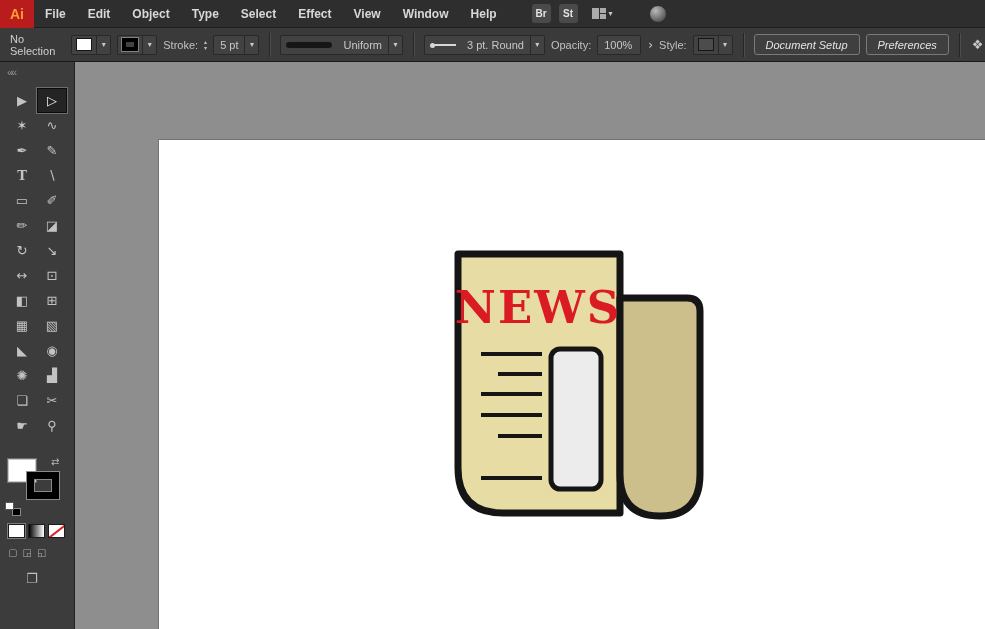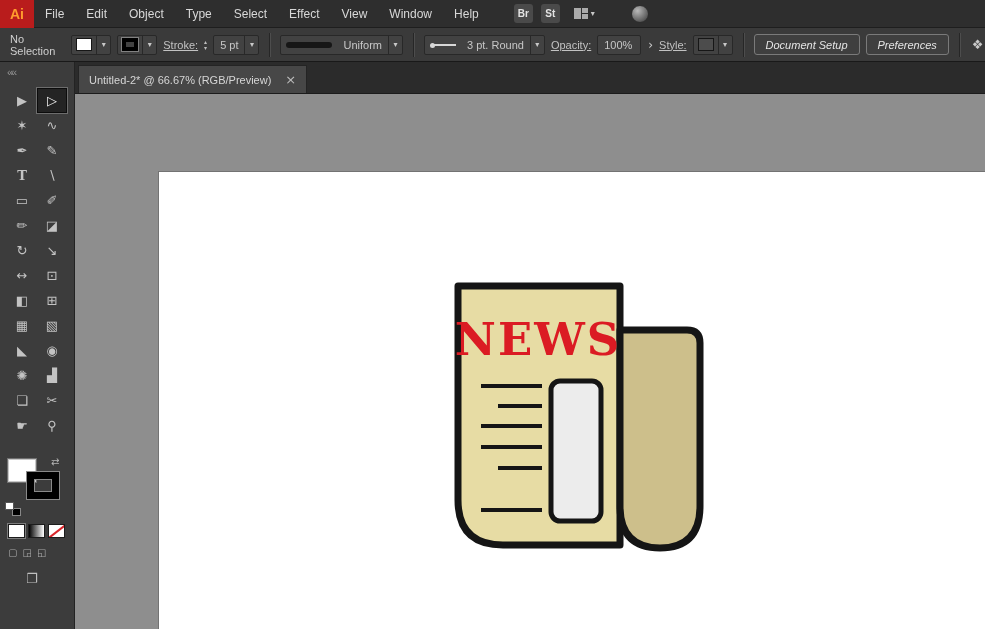--- a/index.html
+++ b/index.html
@@ -5,21 +5,21 @@
   * { box-sizing: border-box; margin: 0; padding: 0; }
   html, body { width: 985px; height: 629px; overflow: hidden; }
   body { font-family: "Liberation Sans", "DejaVu Sans", sans-serif; background: #323232; }
   .app { width: 985px; height: 629px; display: flex; flex-direction: column; }
 
   
   .menubar { height: 28px; background: #2e2e2e; border-bottom: 1px solid #1e1e1e;
              display: flex; align-items: center; flex: 0 0 28px; }
   .logo { width: 34px; height: 28px; display: flex; align-items: center; justify-content: center;
           background: #b91c1c; color: #ff9c2e; font-weight: bold; font-size: 14px; }
-  .menus { display: flex; align-items: center; height: 100%; }
+  .menus { display: flex; align-items: center; height: 100%; font-weight: bold; }
   .menu-item { padding: 0 11px; font-size: 12px; color: #d8d8d8; line-height: 28px; cursor: default; }
   .mb-icons { display: flex; align-items: center; margin-left: 24px; gap: 8px; }
   .mb-btn { width: 19px; height: 19px; background: #4a4a4a; border-radius: 3px; color: #e3e3e3;
             font-size: 10px; font-weight: bold; display: flex; align-items: center; justify-content: center; }
   .workspace { display: flex; align-items: center; gap: 3px; margin-left: 6px; }
   .ws-icon { display: inline-grid; grid-template-columns: 7px 6px; grid-template-rows: 5px 5px; gap: 1px; }
   .ws-icon i { display: block; background: #ababab; }
   .ws-icon .a { grid-row: 1 / 3; }
   .chev { font-size: 8px; color: #c8c8c8; font-family: "DejaVu Sans", sans-serif; }
   .swirl { width: 18px; height: 18px; border-radius: 50%; margin-left: 28px;
@@ -30,21 +30,21 @@
                 display: flex; align-items: center; padding: 0 6px; gap: 6px; color: #c7c7c7; font-size: 11px; }
   .status { margin: 0 10px 0 4px; color: #cfcfcf; }
   .combo { display: inline-flex; align-items: center; background: #424242; border: 1px solid #282828;
            height: 20px; border-radius: 2px; }
   .combo .chevbox { border-left: 1px solid #282828; align-self: stretch; width: 14px;
                     display: flex; align-items: center; justify-content: center; }
   .combo .val { padding: 0 6px; white-space: nowrap; }
   .swatch-fill { width: 16px; height: 13px; background: #fff; border: 1px solid #161616; margin: 0 4px; }
   .swatch-stroke { width: 16px; height: 13px; border: 4px solid #000; box-shadow: 0 0 0 1px #818181; margin: 0 4px; }
   .swatch-style { width: 16px; height: 13px; background: #4c4c4c; border: 1px solid #161616; margin: 0 4px; }
-  .lbl { white-space: nowrap; color: #c2c2c2; text-decoration: underline; }
+  .lbl { white-space: nowrap; color: #c2c2c2; }
   .spinners { display: flex; flex-direction: column; align-items: center; width: 10px; gap: 1px; }
   .spinners span { font-size: 6px; line-height: 5px; color: #bdbdbd; font-family: "DejaVu Sans", sans-serif; }
   .sep { width: 1px; height: 24px; background: #262626; box-shadow: 1px 0 0 #4d4d4d; margin: 0 4px; flex: 0 0 1px; }
   .profile-preview { width: 46px; height: 6px; margin: 0 5px; background: #161616; border-radius: 3px / 50%; }
   .brush-preview { width: 26px; height: 10px; margin: 0 5px; position: relative; }
   .brush-preview::before { content: ""; position: absolute; left: 0; top: 3px; width: 5px; height: 5px;
                            border-radius: 50%; background: #d7d7d7; }
   .brush-preview::after { content: ""; position: absolute; left: 4px; top: 4px; right: 0; height: 2px; background: #d7d7d7; }
   .valuebox { background: #424242; border: 1px solid #282828; height: 20px; min-width: 44px;
               display: inline-flex; align-items: center; padding: 0 6px; border-radius: 2px; }
@@ -328,26 +328,20 @@
         <span>◲</span>
         <span>◱</span>
       </div>
 
       <div class="screenrow">
         <span>❐</span>
       </div>
     </div>
 
     <div class="docarea">
-      <div class="tabbar">
-        <div class="tab">
-          <span class="tab-title">Untitled-2* @ 66.67% (RGB/Preview)</span>
-          <span class="tab-close">×</span>
-        </div>
-      </div>
 
       <div class="canvas">
         <div class="artboard"></div>
         <svg class="artwork" width="910" height="535" viewBox="0 0 910 535">
           <path d="M 383 192 L 545 192 L 545 451 L 428 451 Q 383 451 383 406 Z" stroke-width="7" stroke-linejoin="round" fill="#e7dca4" stroke="#151515"></path>
           <path d="M 545 236 L 612 236 Q 625 236 625 249 L 625 412 Q 625 454 585 454 Q 545 454 545 412 Z" stroke-width="7" stroke-linejoin="round" fill="#cdbf8b" stroke="#151515"></path>
           <rect x="476" y="287" width="50" height="140" rx="9" stroke-width="5" fill="#ececec" stroke="#151515"></rect>
           <g>
               <line x1="406" y1="292" x2="467" y2="292" stroke="#151515" stroke-width="4"></line>
               <line x1="423" y1="312" x2="467" y2="312" stroke="#151515" stroke-width="4"></line>

